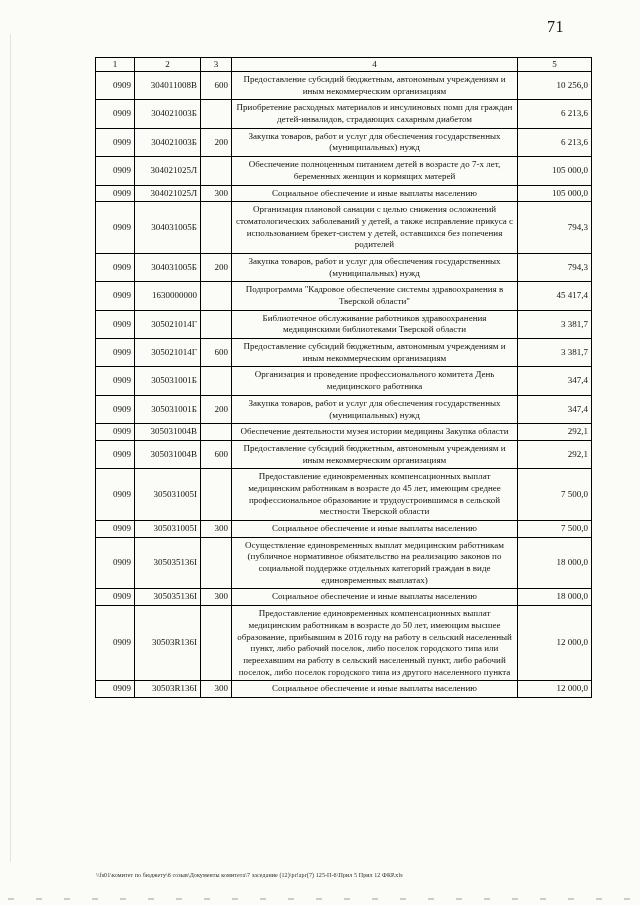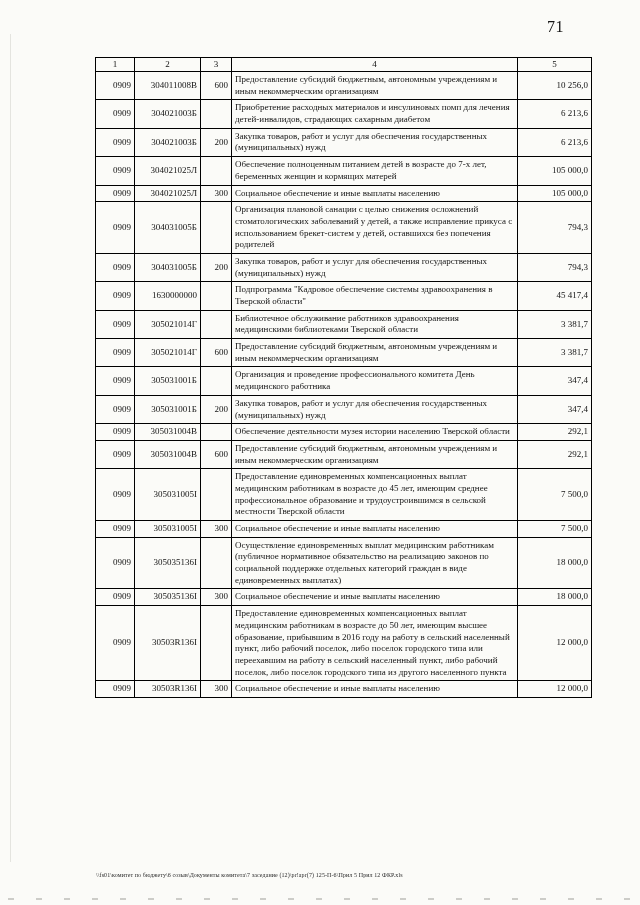--- a/index.html
+++ b/index.html
@@ -38,21 +38,21 @@
     padding: 2px 3px;
     overflow: hidden;
   }
   thead th { text-align: center; height: 14px; padding: 0 2px; }
   col.c1 { width: 39px; }
   col.c2 { width: 66px; }
   col.c3 { width: 31px; }
   col.c4 { width: 286px; }
   col.c5 { width: 74px; }
   td.c1, td.c2, td.c3 { text-align: right; }
-  td.c4 { text-align: left; }
+  td.c4 { text-align: center; }
   td.c5 { text-align: right; padding-right: 3px; }
   .footer-path {
     position: absolute;
     left: 96px;
     bottom: 27px;
     font-size: 6px;
     color: #2b2b2b;
     white-space: nowrap;
     letter-spacing: 0.1px;
   }
@@ -104,21 +104,21 @@
     <td class="c1">0909</td>
     <td class="c2">304011008В</td>
     <td class="c3">600</td>
     <td class="c4">Предоставление субсидий бюджетным, автономным учреждениям и иным некоммерческим организациям</td>
     <td class="c5">10 256,0</td>
   </tr>
           <tr>
     <td class="c1">0909</td>
     <td class="c2">304021003Б</td>
     <td class="c3"></td>
-    <td class="c4">Приобретение расходных материалов и инсулиновых помп для лечения детей-инвалидов, страдающих сахарным диабетом</td>
+    <td class="c4">Приобретение расходных материалов и инсулиновых помп для граждан детей-инвалидов, страдающих сахарным диабетом</td>
     <td class="c5">6 213,6</td>
   </tr>
           <tr>
     <td class="c1">0909</td>
     <td class="c2">304021003Б</td>
     <td class="c3">200</td>
     <td class="c4">Закупка товаров, работ и услуг для обеспечения государственных (муниципальных) нужд</td>
     <td class="c5">6 213,6</td>
   </tr>
           <tr>
@@ -181,21 +181,21 @@
     <td class="c1">0909</td>
     <td class="c2">305031001Б</td>
     <td class="c3">200</td>
     <td class="c4">Закупка товаров, работ и услуг для обеспечения государственных (муниципальных) нужд</td>
     <td class="c5">347,4</td>
   </tr>
           <tr>
     <td class="c1">0909</td>
     <td class="c2">305031004В</td>
     <td class="c3"></td>
-    <td class="c4">Обеспечение деятельности музея истории населению Тверской области</td>
+    <td class="c4">Обеспечение деятельности музея истории медицины Закупка области</td>
     <td class="c5">292,1</td>
   </tr>
           <tr>
     <td class="c1">0909</td>
     <td class="c2">305031004В</td>
     <td class="c3">600</td>
     <td class="c4">Предоставление субсидий бюджетным, автономным учреждениям и иным некоммерческим организациям</td>
     <td class="c5">292,1</td>
   </tr>
           <tr>

